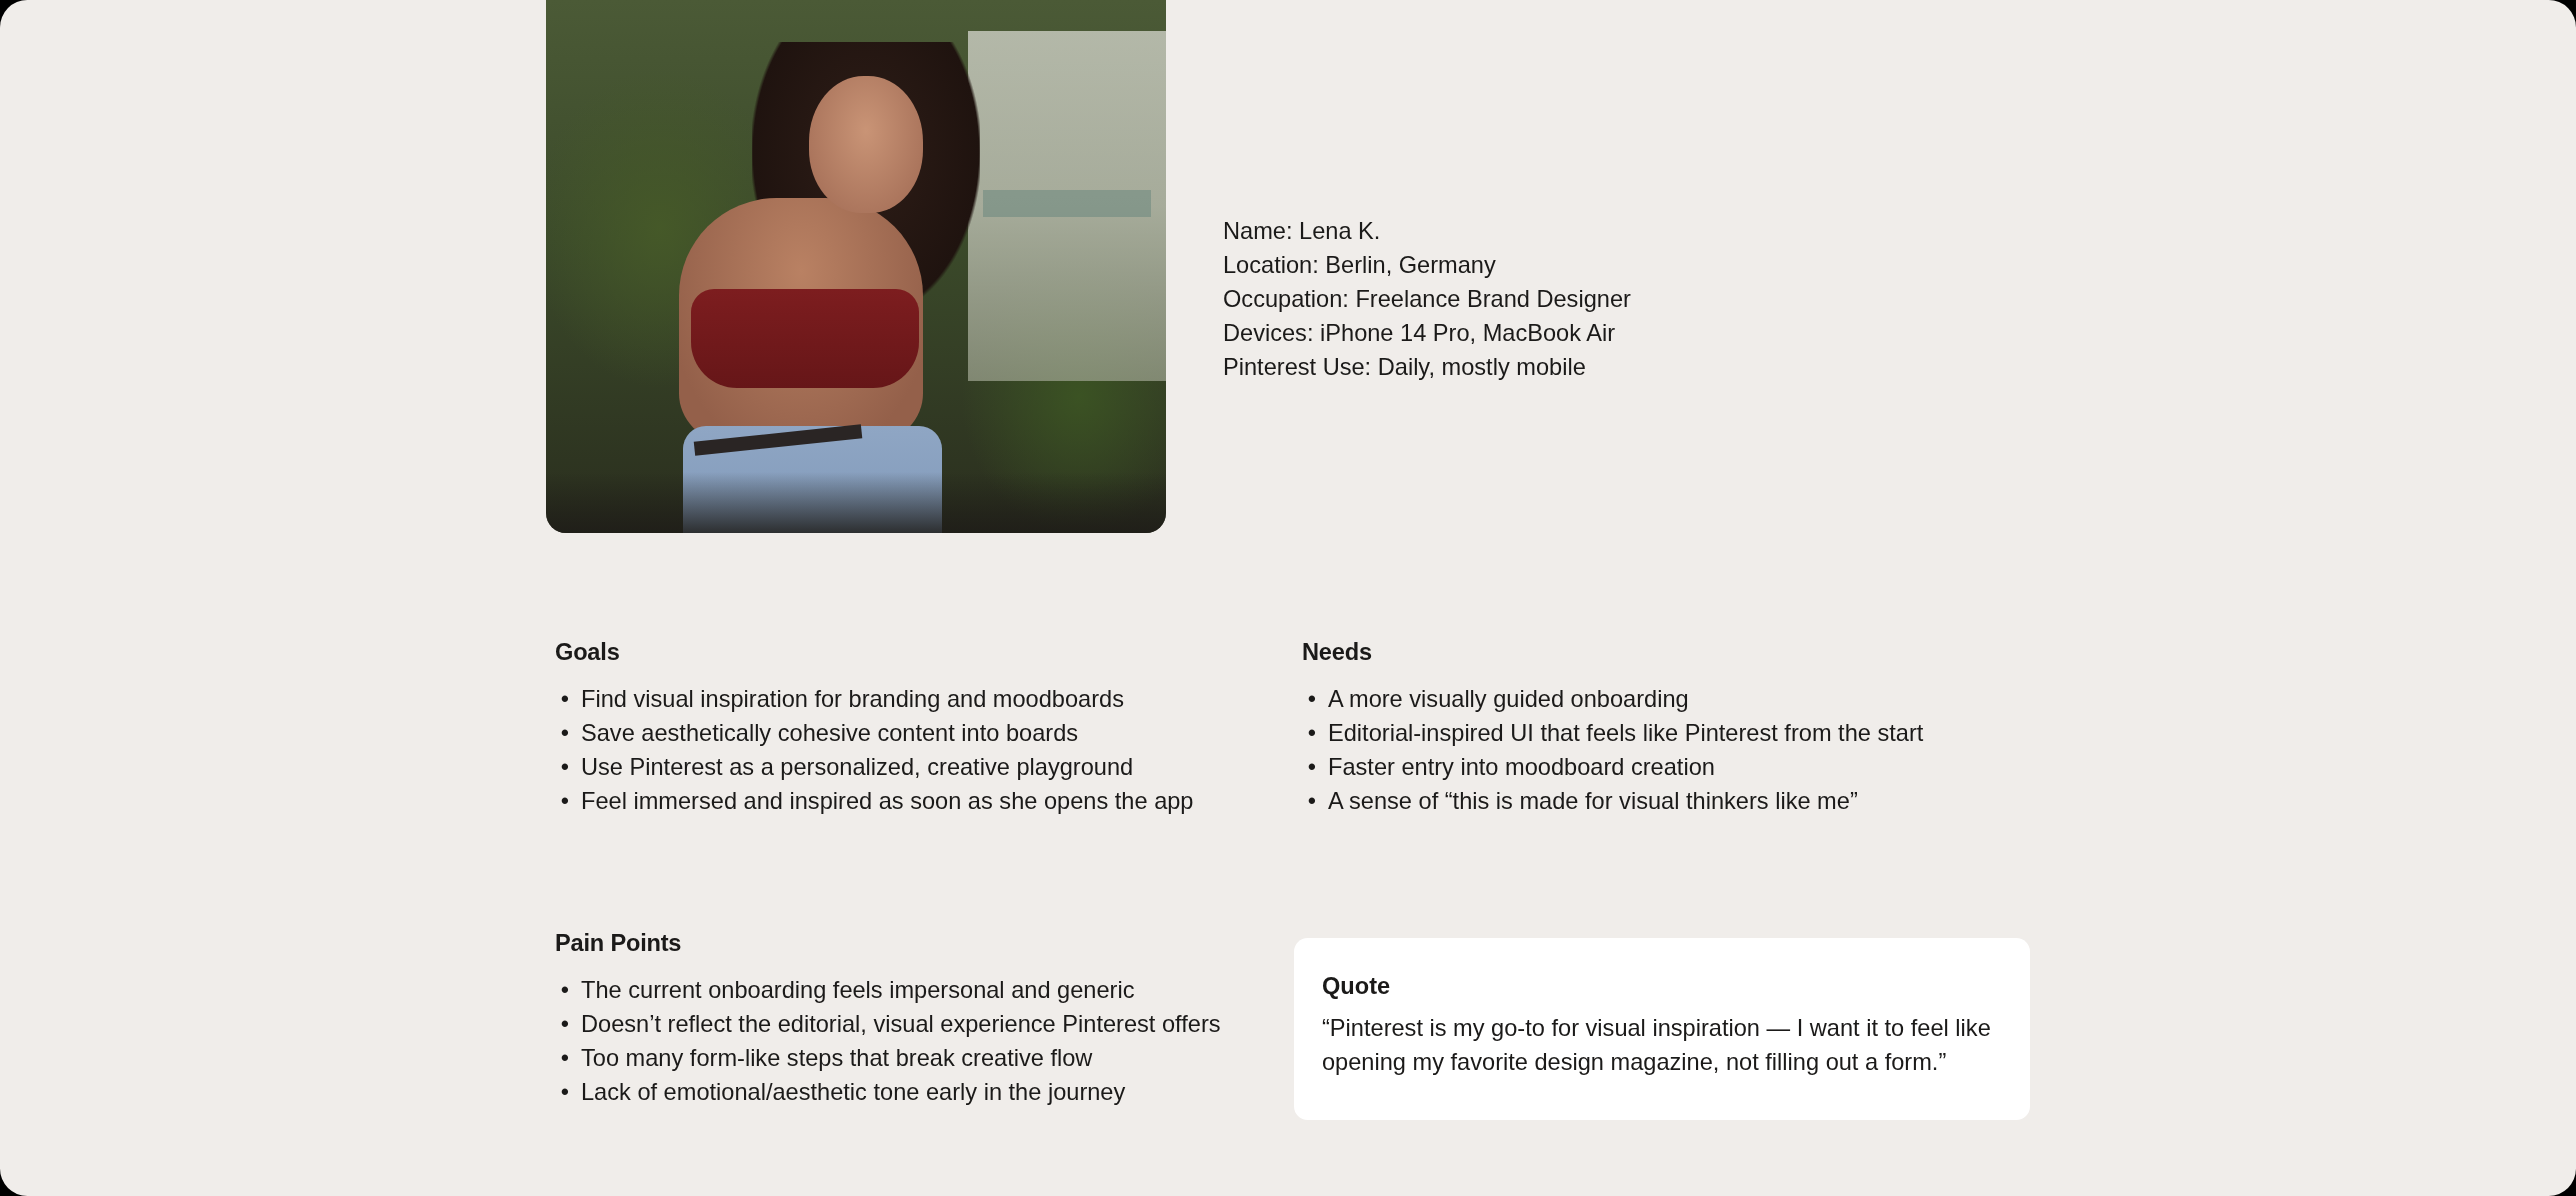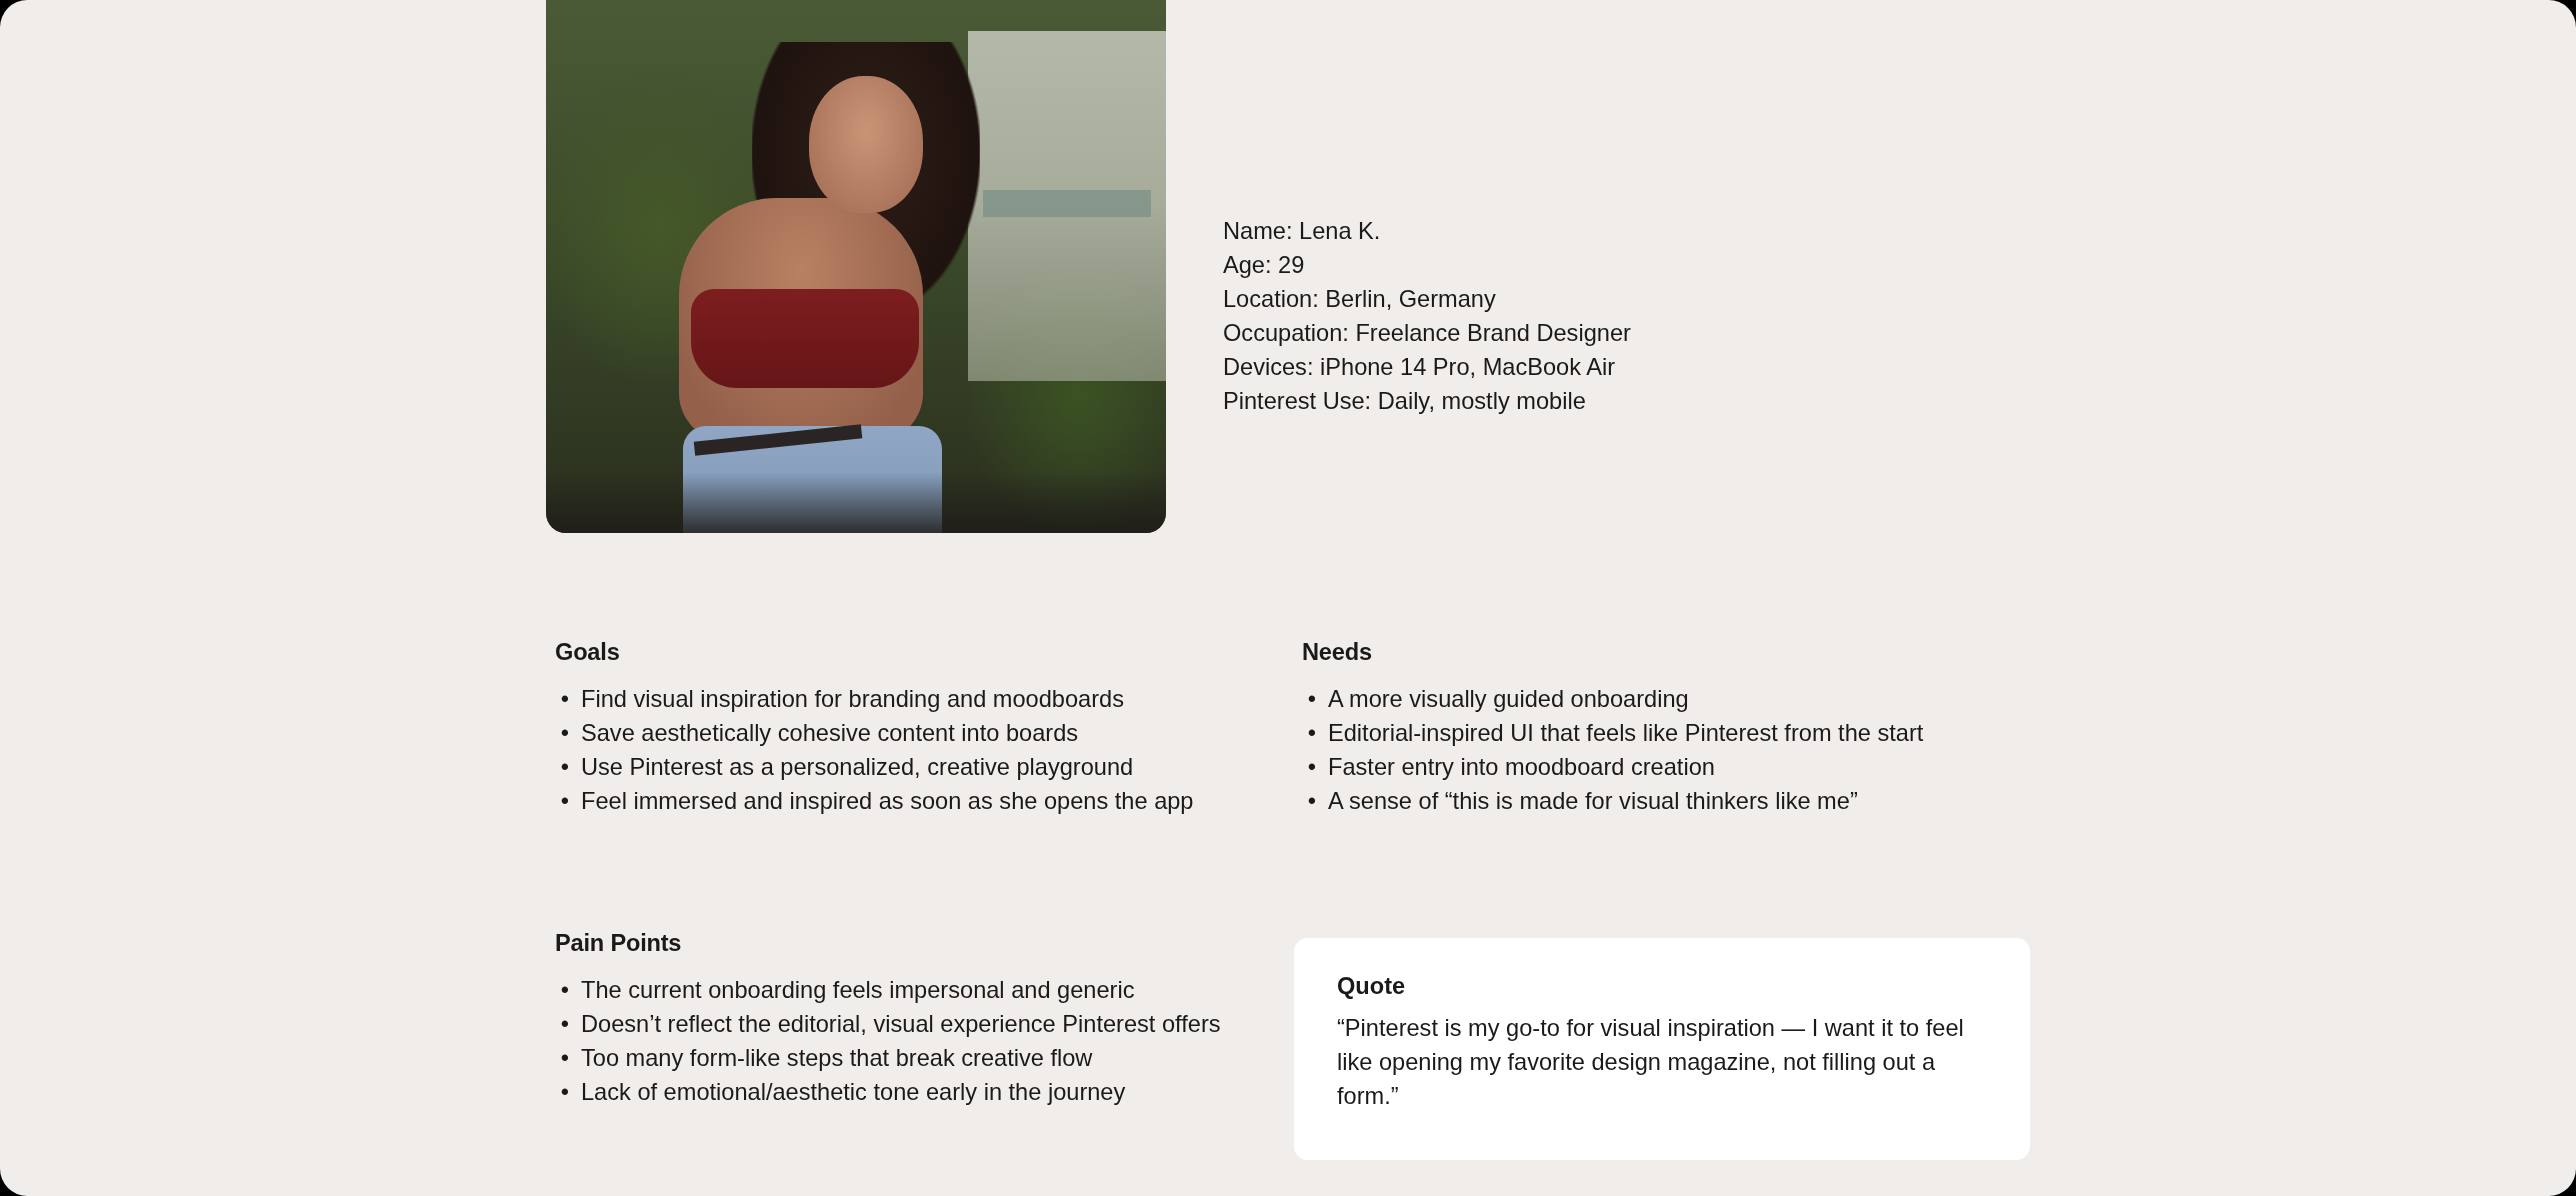--- a/index.html
+++ b/index.html
@@ -86,23 +86,23 @@
     position: absolute; left: 13.7px; top: 0;
   }
   .goals { left: 547px; top: 631px; }
   .goals ul { margin-top: 16px; }
   .needs { left: 1294px; top: 631px; }
   .needs ul { margin-top: 16px; }
   .pain { left: 547px; top: 922px; }
   .pain ul { margin-top: 16px; }
 
   .quote-card {
-    position: absolute; left: 1294px; top: 938px; width: 736px; height: 222px;
+    position: absolute; left: 1294px; top: 938px; width: 736px; height: 182px;
     background: #ffffff; border-radius: 13.7px;
-    box-sizing: border-box; padding: 35px 34px 0 43px;
+    box-sizing: border-box; padding: 35px 34px 0 28px;
   }
   .quote-card h3 {
     margin: 0; font-size: 23.6px; font-weight: 700; line-height: 27.4px;
   }
   .quote-card p {
     margin: 10.7px 0 0 0; font-size: 23.6px; line-height: 34px;
   }
 </style>
 </head>
 <body>
@@ -116,21 +116,20 @@
     <div class="torso"></div>
     <div class="face"></div>
     <div class="top"></div>
     <div class="jeans"></div>
     <div class="belt"></div>
     <div class="ledge"></div>
   </div>
 
   <ul class="details">
     <li>Name: Lena K.</li>
-    <li>Age: 29</li>
     <li>Location: Berlin, Germany</li>
     <li>Occupation: Freelance Brand Designer</li>
     <li>Devices: iPhone 14 Pro, MacBook Air</li>
     <li>Pinterest Use: Daily, mostly mobile</li>
   </ul>
 
   <section class="section goals">
     <h3>Goals</h3>
     <ul>
       <li><span class="bullet">•</span><span>Find visual inspiration for branding and moodboards</span></li>

